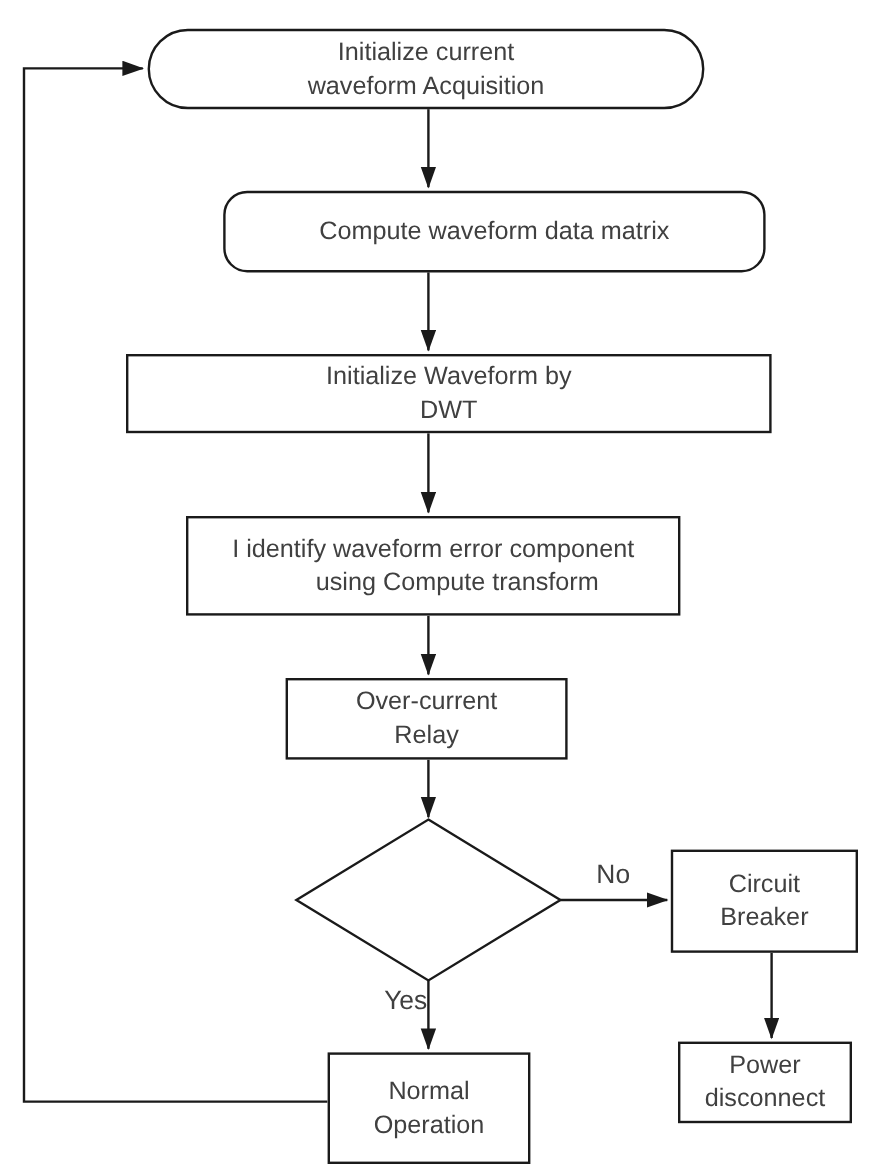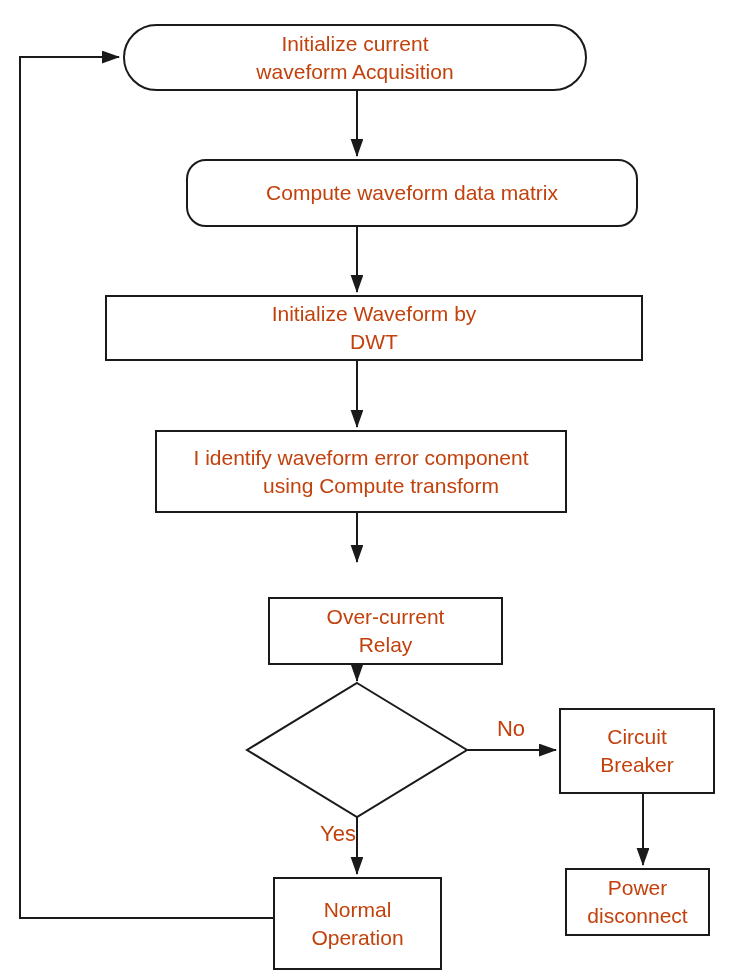--- a/index.html
+++ b/index.html
@@ -6,21 +6,21 @@
     margin: 0;
     padding: 0;
     background: #ffffff;
   }
   .canvas {
     position: relative;
     width: 737px;
     height: 980px;
     background: #ffffff;
     font-family: "Liberation Sans", "DejaVu Sans", sans-serif;
-    color: #c2410c;
+    color: #404040;
     overflow: hidden;
   }
   .connectors {
     position: absolute;
     left: 0;
     top: 0;
     width: 737px;
     height: 980px;
   }
   .node {
@@ -42,21 +42,21 @@
   }
   .terminator {
     left: 123px; top: 24px; width: 464px; height: 67px;
     border-radius: 34px;
   }
   .box-compute   { left: 186px; top: 159px; width: 452px; height: 68px; border-radius: 20px; }
   .box-decompose { left: 105px; top: 295px; width: 538px; height: 66px; }
   .box-identify  { left: 155px; top: 430px; width: 412px; height: 83px;
                    flex-direction: column; }
   .box-identify .line2 { transform: translateX(20px); }
-  .box-relay     { left: 238px; top: 597px; width: 235px; height: 68px; margin-left: 30px; }
+  .box-relay     { left: 238px; top: 565px; width: 235px; height: 68px; }
   .box-breaker   { left: 559px; top: 708px; width: 156px; height: 86px; }
   .box-disconnect{ left: 565px; top: 868px; width: 145px; height: 68px; }
   .box-normal    { left: 273px; top: 877px; width: 169px; height: 93px; }
   .decision-text {
     position: absolute;
     left: 247px; top: 735px; width: 220px;
     text-align: center;
     font-size: 21px;
     line-height: 28px;
   }

